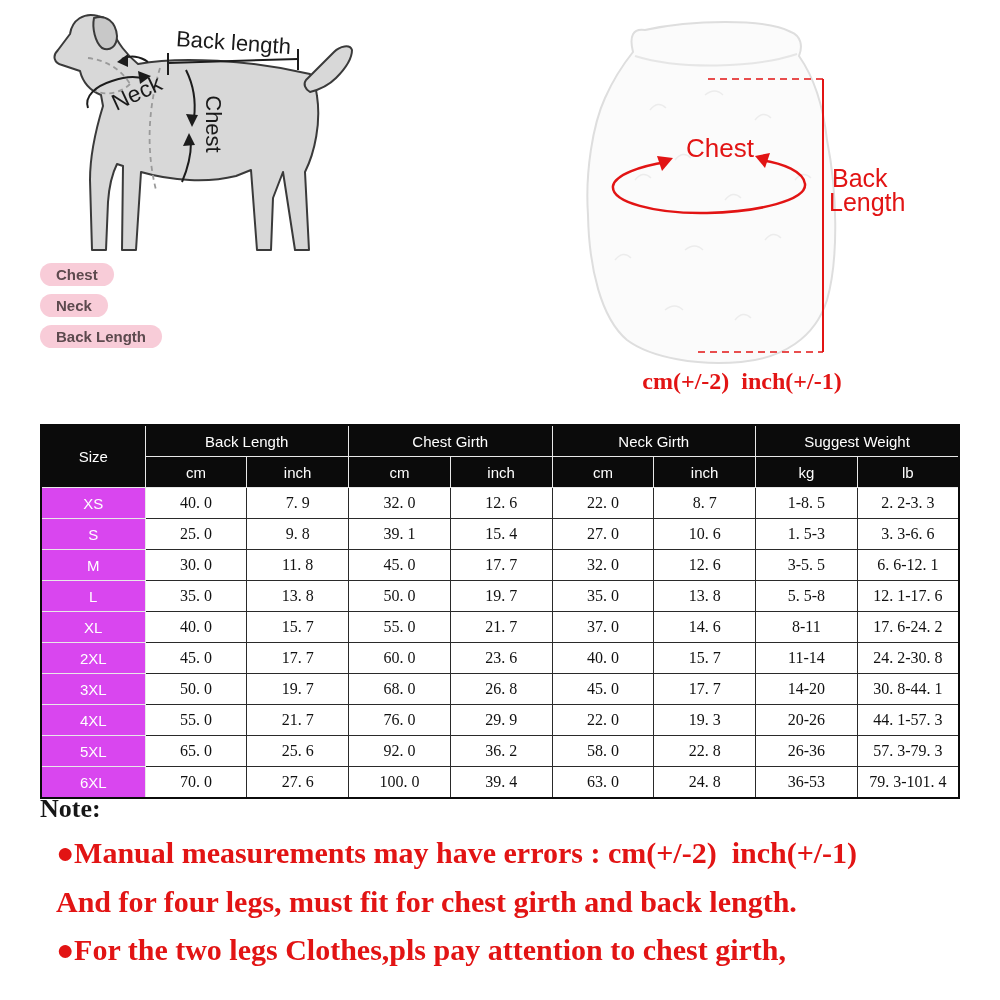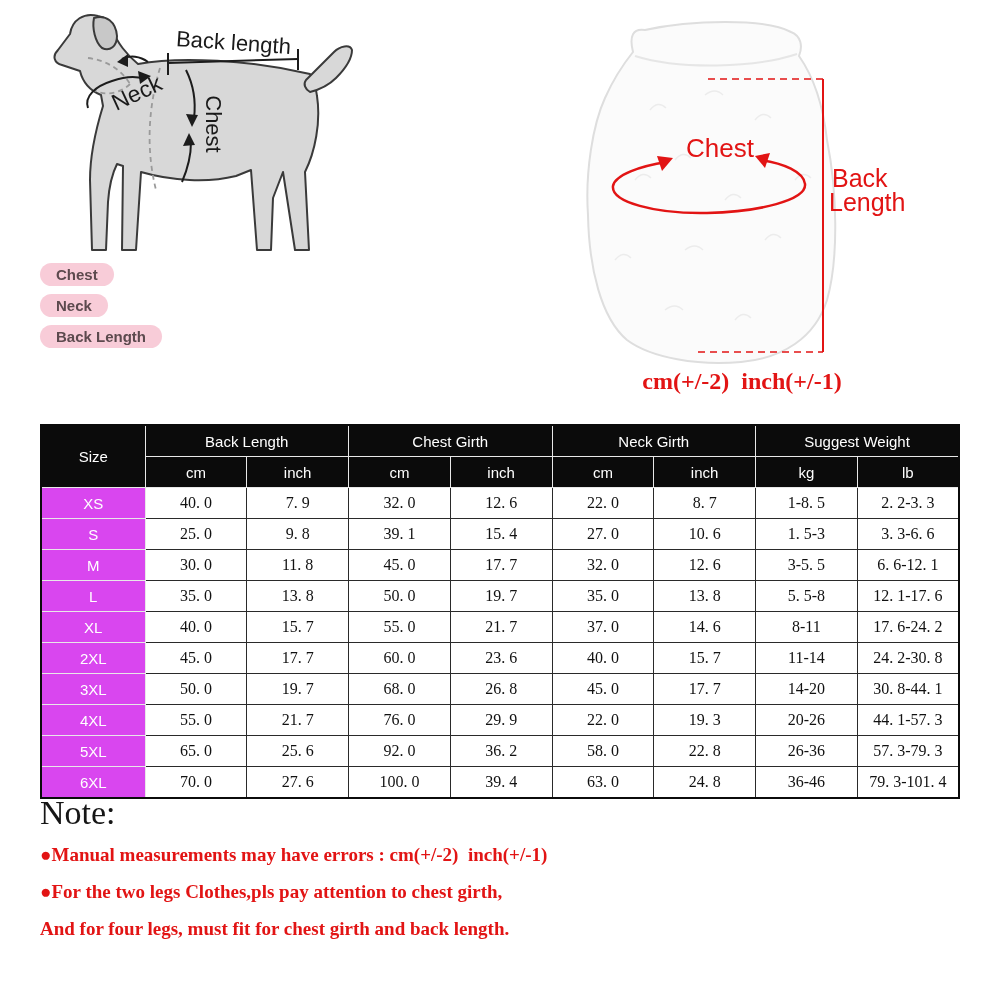--- a/index.html
+++ b/index.html
@@ -23,24 +23,24 @@
   #size-table th,#size-table td{height:30px;padding:0;text-align:center;vertical-align:middle;overflow:hidden;}
   #size-table .hdr{background:#0b0b0b;color:#ffffff;font-weight:normal;font-size:15px;
                    border:1px solid #e8e8e8;}
   #size-table .size-cell{background:#d946ef;color:#ffffff;font-weight:normal;font-size:15px;
                    border:1px solid #e8e8e8;}
   #size-table td.val{background:#ffffff;color:#111;border:1px solid #2a2a2a;
                    font-family:"Liberation Serif",serif;font-size:16px;}
 
   
   #notes{left:40px;top:794px;width:930px;}
-  #note-title{font-family:"Liberation Serif",serif;font-weight:normal;font-size:34px;
+  #note-title{font-family:"Liberation Serif",serif;font-weight:bold;font-size:26px;
               color:#161616;margin:0 0 13px 0;}
-  .note-line{font-family:"Liberation Serif",serif;font-weight:bold;font-size:19px;
-             color:#e21414;margin:0 0 17px 0;white-space:pre;line-height:1.05;}
+  .note-line{font-family:"Liberation Serif",serif;font-weight:bold;font-size:30px;
+             color:#e21414;margin:0 0 17px 16px;white-space:pre;line-height:1.05;}
 
   svg text{font-family:"Liberation Sans",sans-serif;}
 </style>
 </head>
 <body>
 
 <div id="page">
 
   <svg class="abs" style="left:10px;top:0;" width="390" height="265" viewBox="0 0 390 265">
 
@@ -273,26 +273,26 @@
           <td class="val">57. 3-79. 3</td>
         </tr>
         <tr>
           <th class="size-cell">6XL</th>
           <td class="val">70. 0</td>
           <td class="val">27. 6</td>
           <td class="val">100. 0</td>
           <td class="val">39. 4</td>
           <td class="val">63. 0</td>
           <td class="val">24. 8</td>
-          <td class="val">36-46</td>
+          <td class="val">36-53</td>
           <td class="val">79. 3-101. 4</td>
         </tr>
       </tbody>
   </table>
 
   <div class="abs" id="notes">
     <p id="note-title">Note:</p>
     <p class="note-line">●Manual measurements may have errors : cm(+/-2)  inch(+/-1)</p>
+    <p class="note-line">And for four legs, must fit for chest girth and back length.</p>
     <p class="note-line">●For the two legs Clothes,pls pay attention to chest girth,</p>
-    <p class="note-line">And for four legs, must fit for chest girth and back length.</p>
   </div>
 
 </div>
 
 </body></html>

